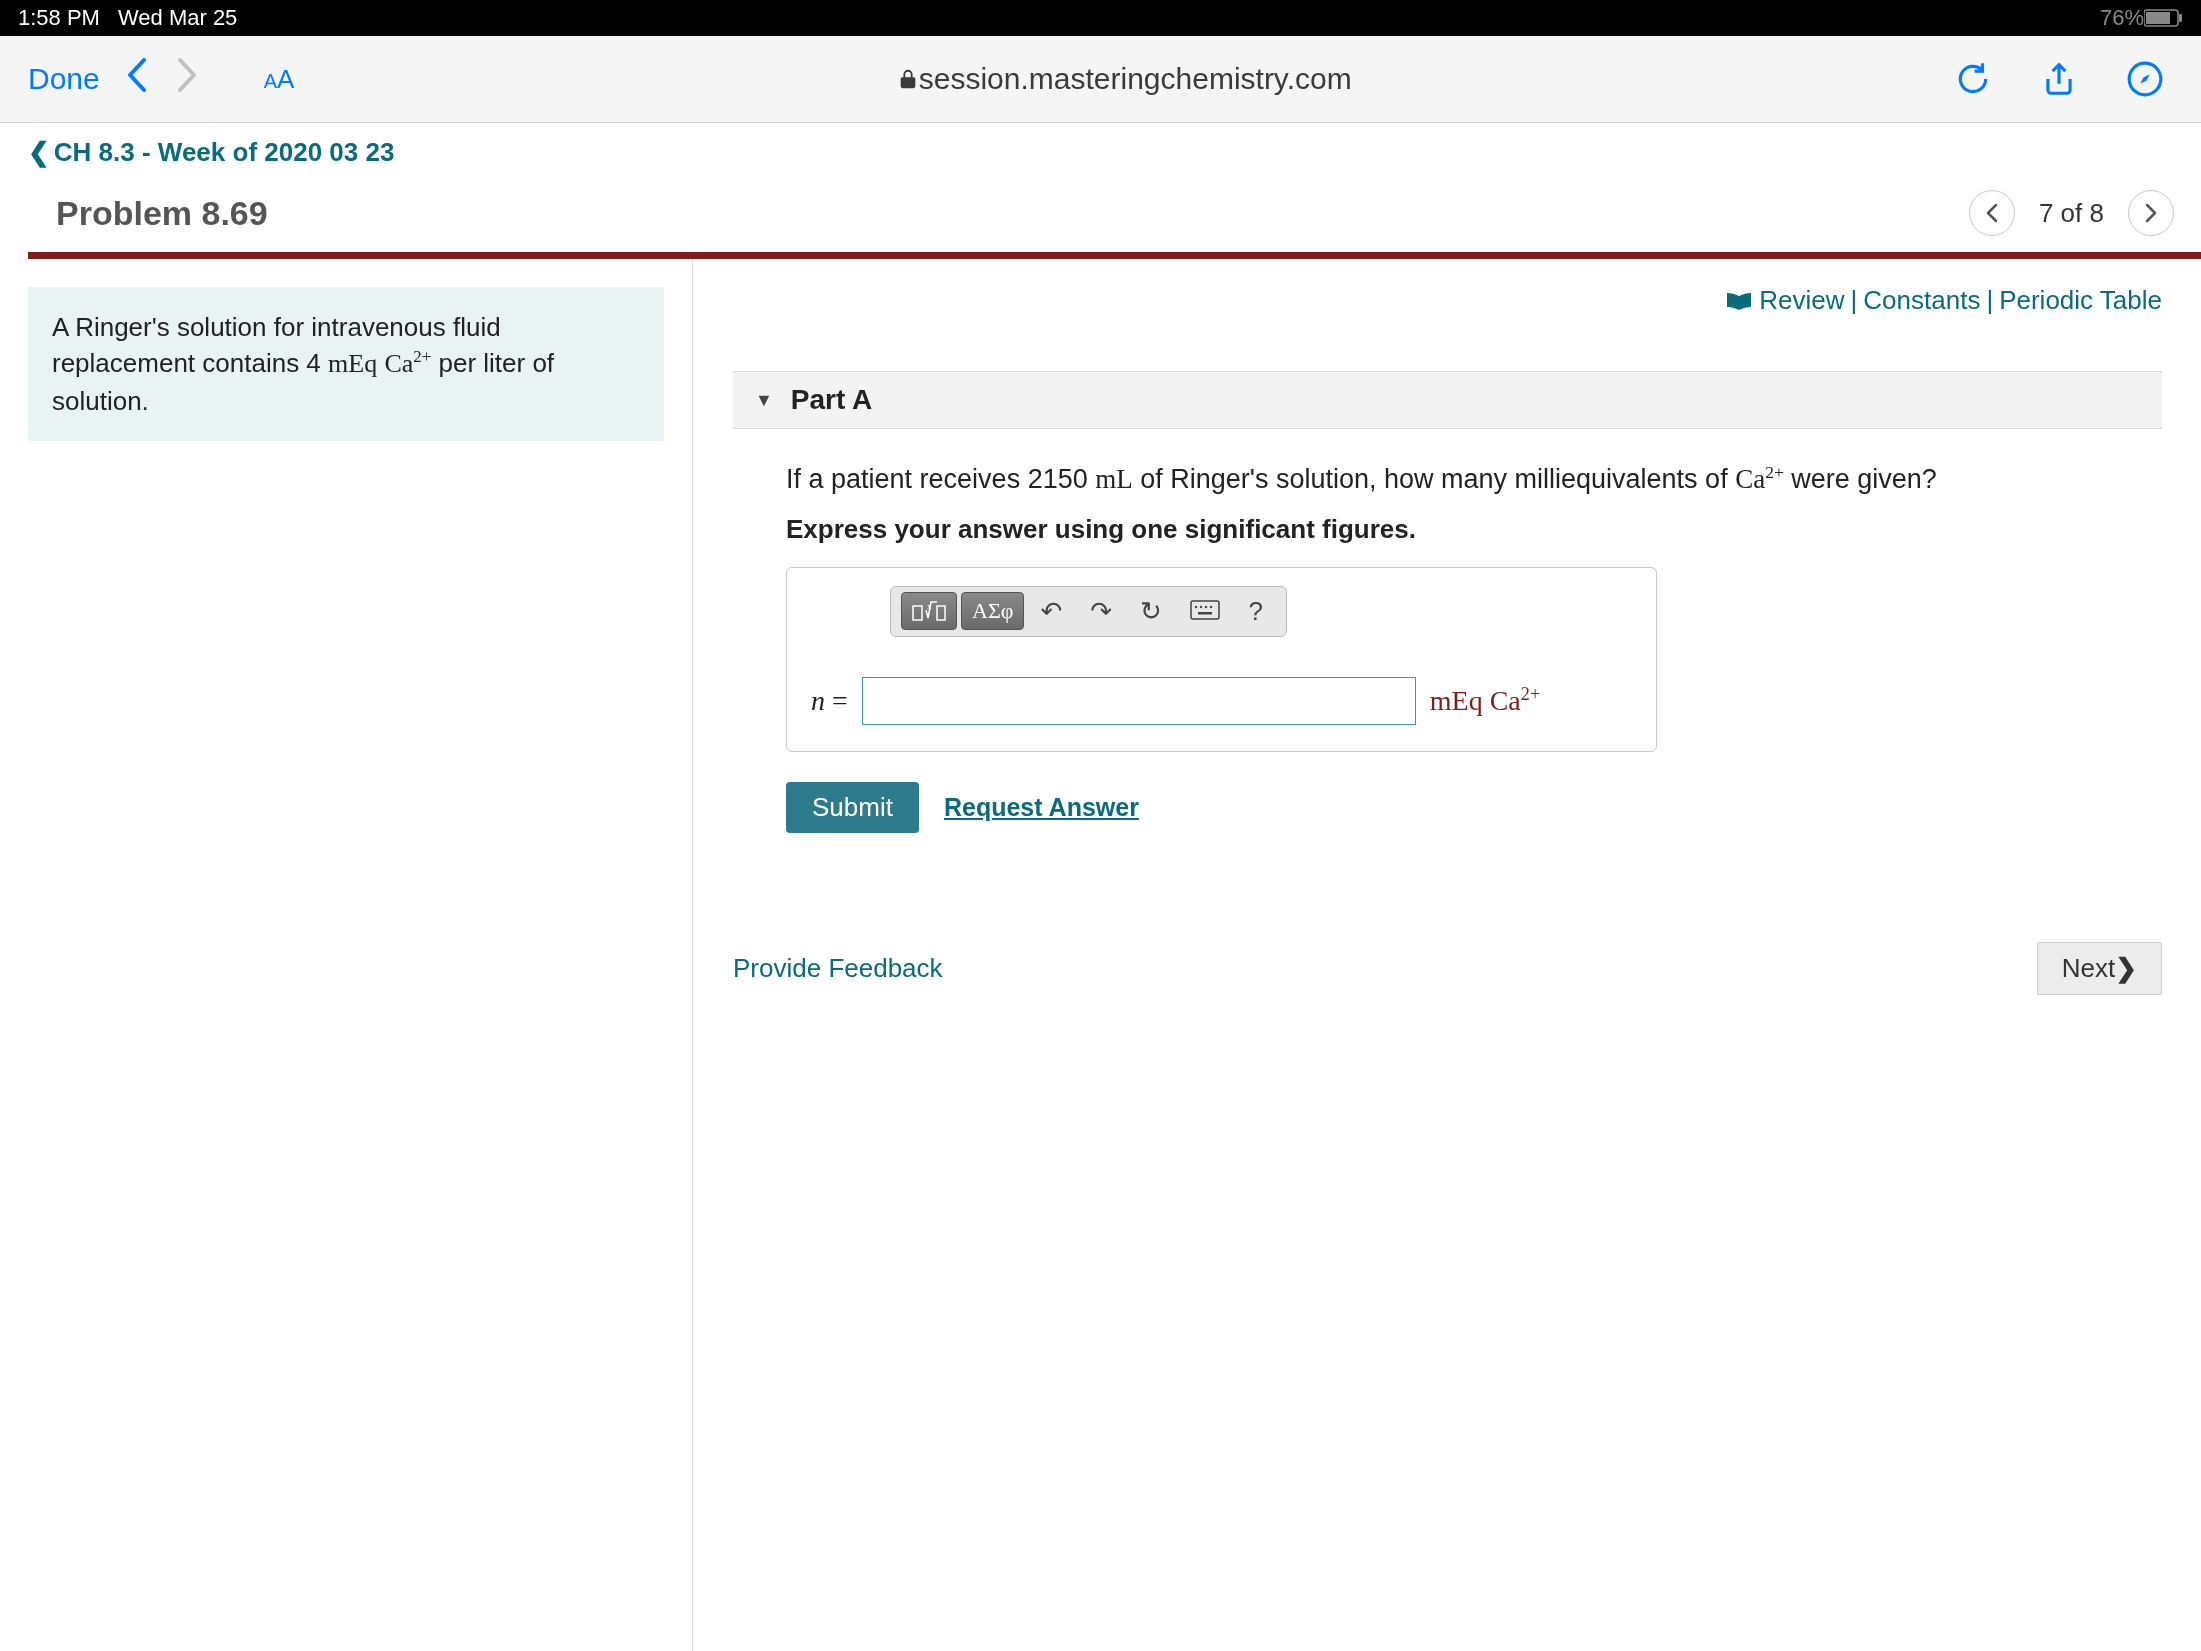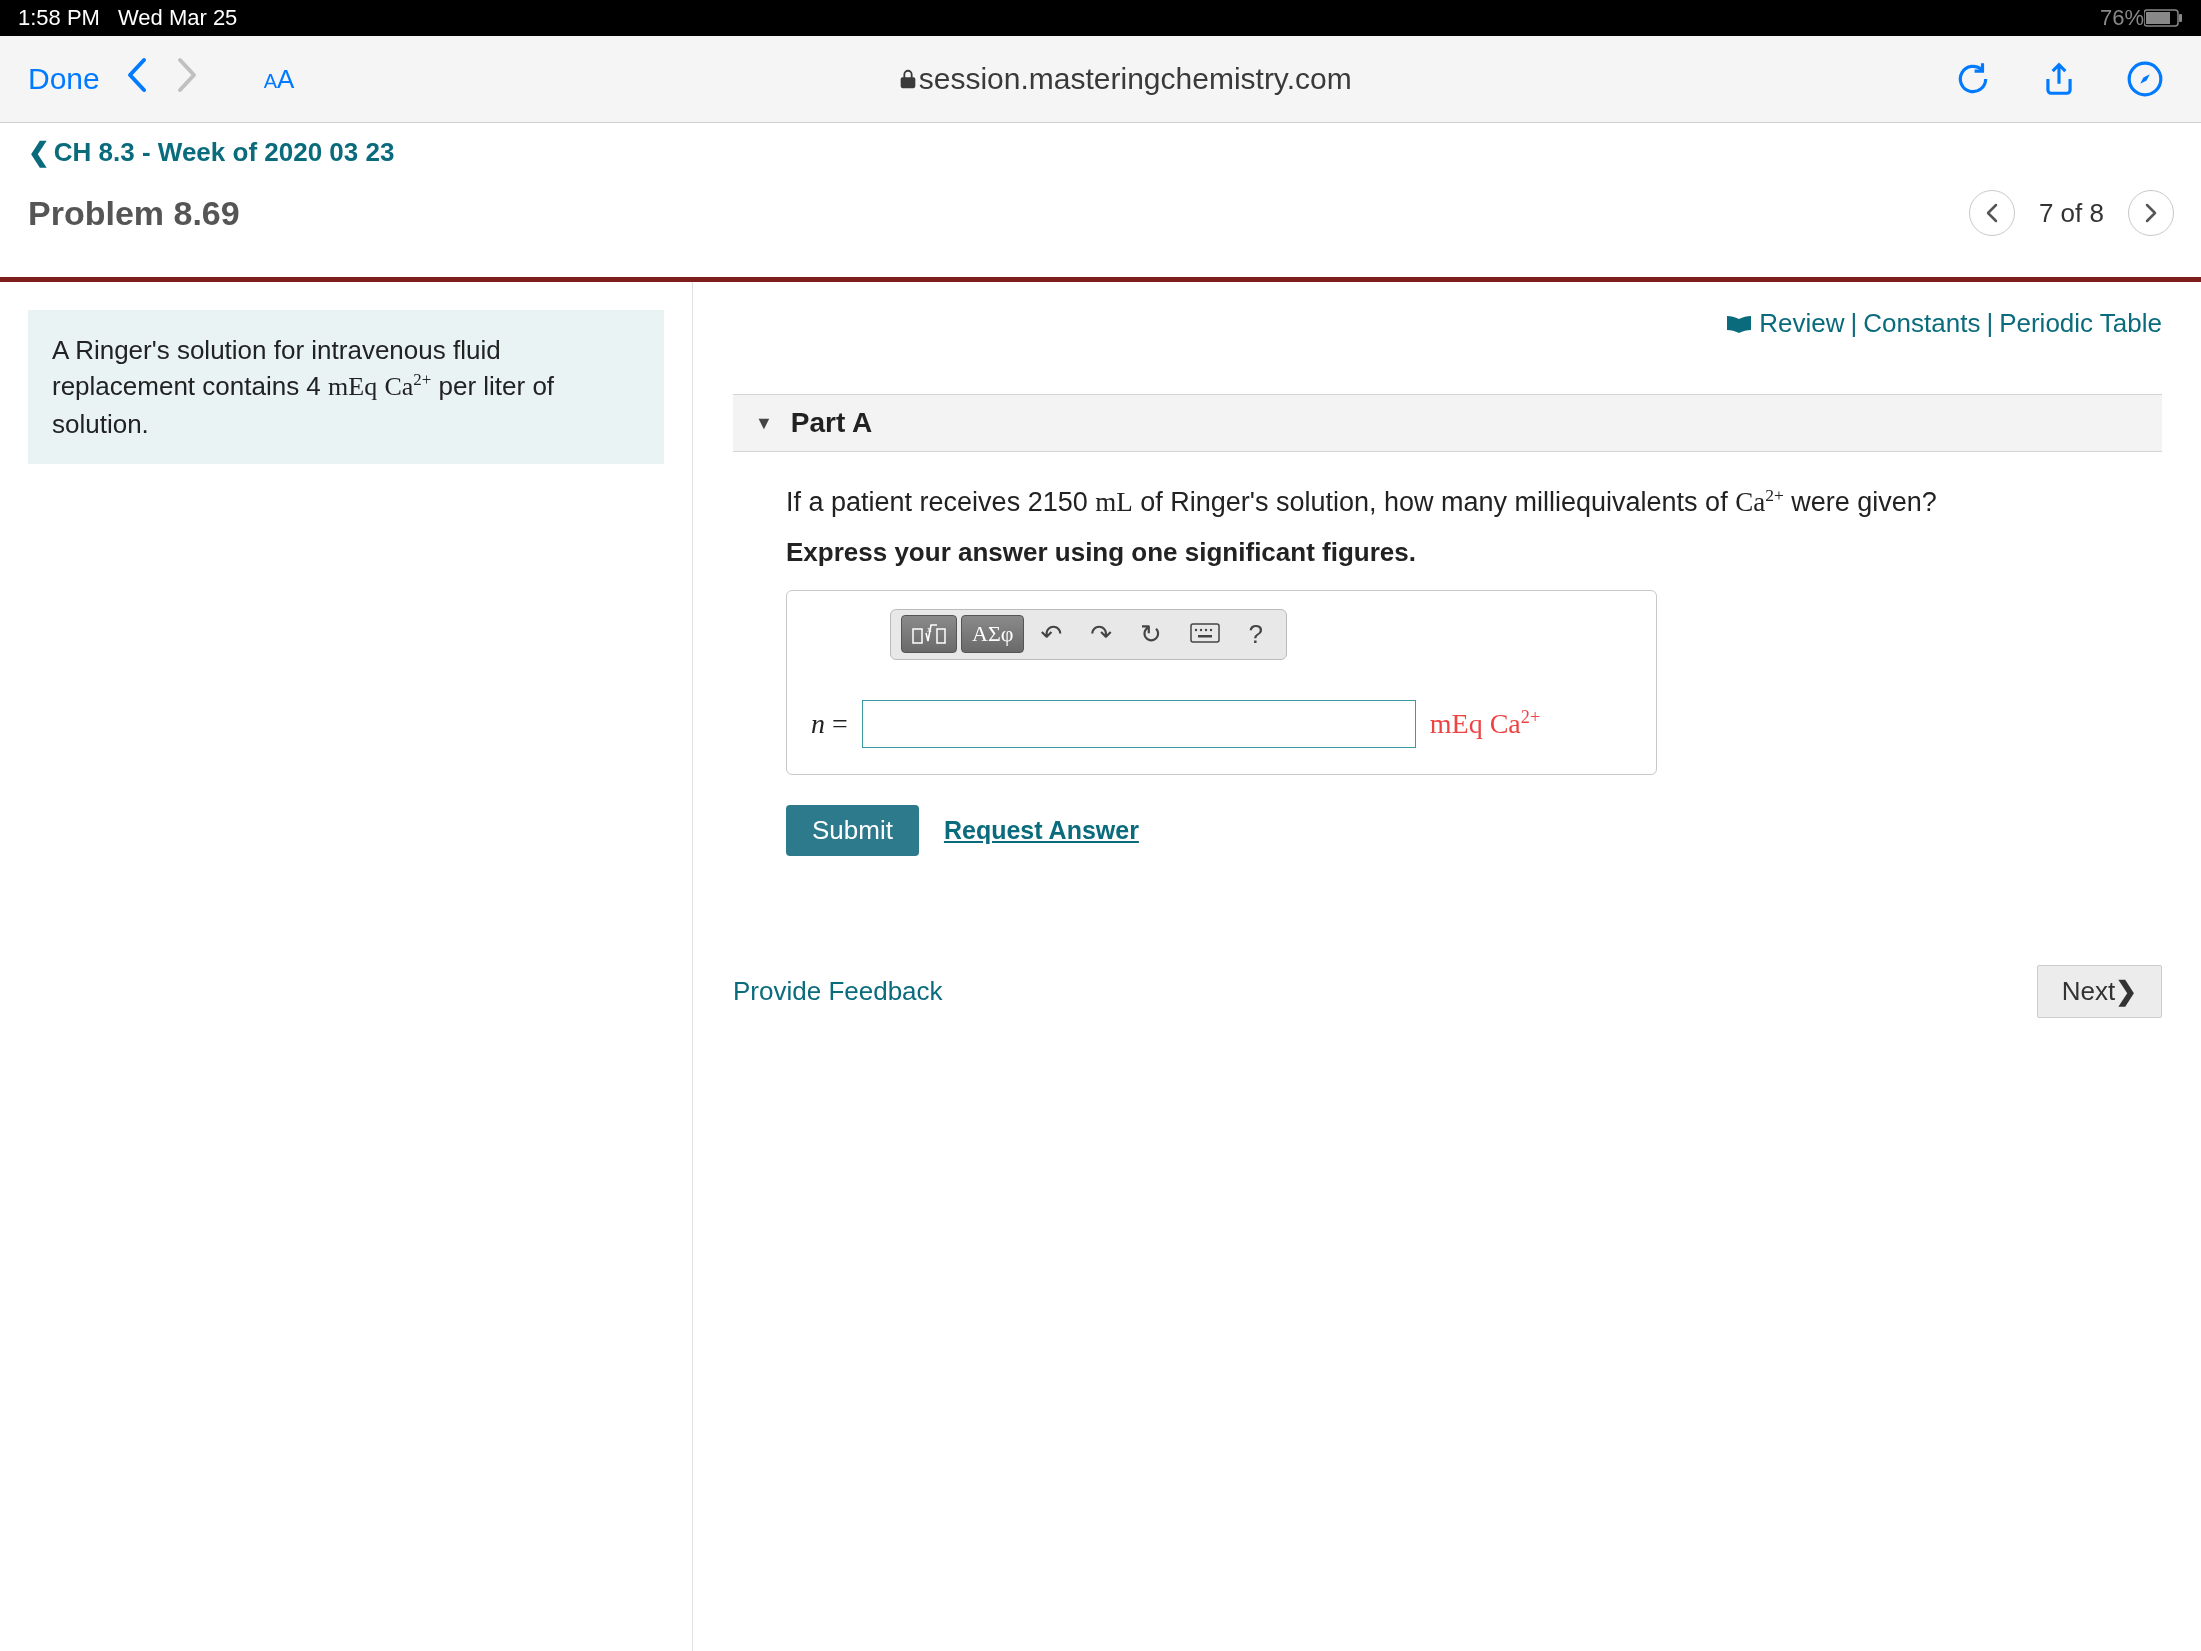--- a/index.html
+++ b/index.html
@@ -43,21 +43,21 @@
     padding: 14px 28px 6px;
     color: #0a6b7c;
     font-size: 26px;
     font-weight: 600;
     display:flex;
     align-items:center;
     gap:4px;
   }
   .nav-row .bchev { font-size: 26px; font-weight: 700; }
   .title-row {
-    display:flex; align-items:center; padding: 16px 28px 41px; border-bottom:5px solid #7f1d1d;
+    display:flex; align-items:center; padding: 16px 28px 16px; border-bottom:7px solid #7f1d1d;margin-left:28px;
   }
   .problem-title { color:#555; font-size: 34px; font-weight:600; }
   .pager { margin-left:auto; display:flex; align-items:center; gap:24px; color:#333; font-size:26px; }
   .circ-btn {
     width:46px; height:46px; border:1px solid #c8c8c8; border-radius:50%;
     display:flex; align-items:center; justify-content:center; color:#555; font-size:24px;
     background:#fff;
   }
   .content {
     display:flex; height: calc(1651px - 36px - 87px - 46px - 75px);
@@ -97,21 +97,21 @@
   .tool-plain {
     color:#444; font-size:26px; padding:4px 12px; min-width:40px; text-align:center;
   }
   .input-row {
     display:flex; align-items:center; margin-top: 40px; gap: 14px;
   }
   .nlabel { font-family:"Times New Roman", serif; font-style:italic; font-size:28px; color:#222; }
   .ans-input {
     width: 554px; height: 48px; border:1px solid #3a9aa0; background:#fff; font-size:24px; padding:0 10px;
   }
-  .unit { font-family:"Times New Roman", serif; font-size:28px; color:#ef4444; }
+  .unit { font-family:"Times New Roman", serif; font-size:28px; color:#7f1d1d; }
   .submit-row { margin: 30px 0 0 53px; display:flex; align-items:center; gap:25px; }
   .submit-btn {
     background:#2d7a8c; color:#fff; font-size:26px; border:none; border-radius:4px;
     padding: 10px 26px;
   }
   .req-link { color:#0a6b7c; font-size:25px; font-weight:700; text-decoration:underline; }
   .footer-row {
     margin-top: 109px; display:flex; align-items:center;
   }
   .feedback { color:#0a6b7c; font-size:26px; }

